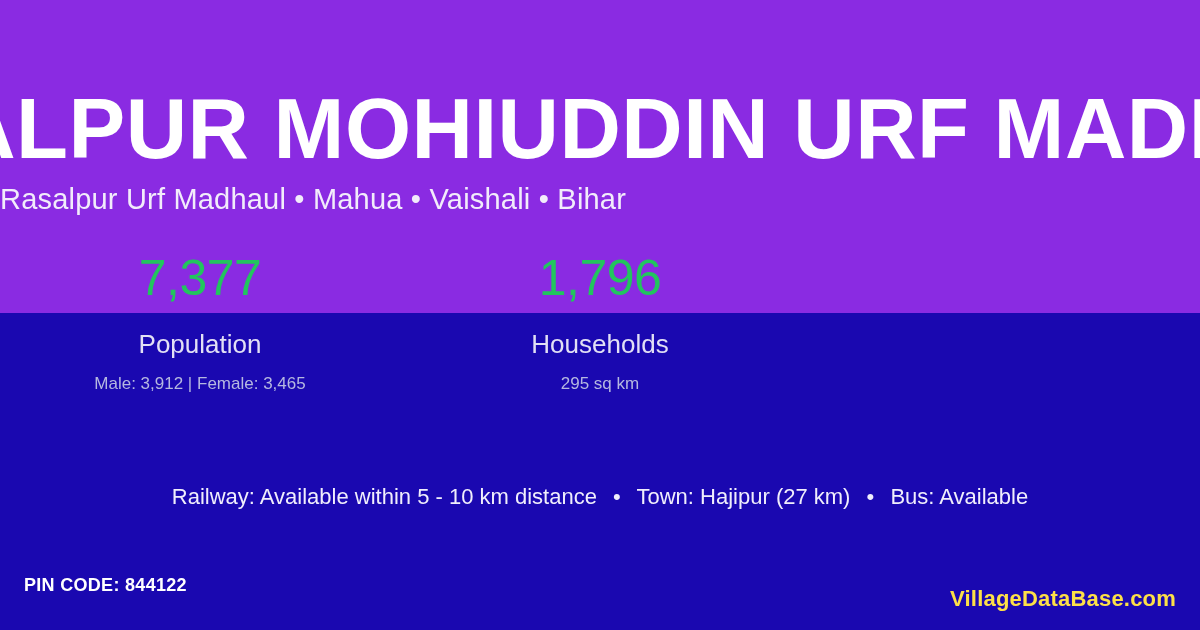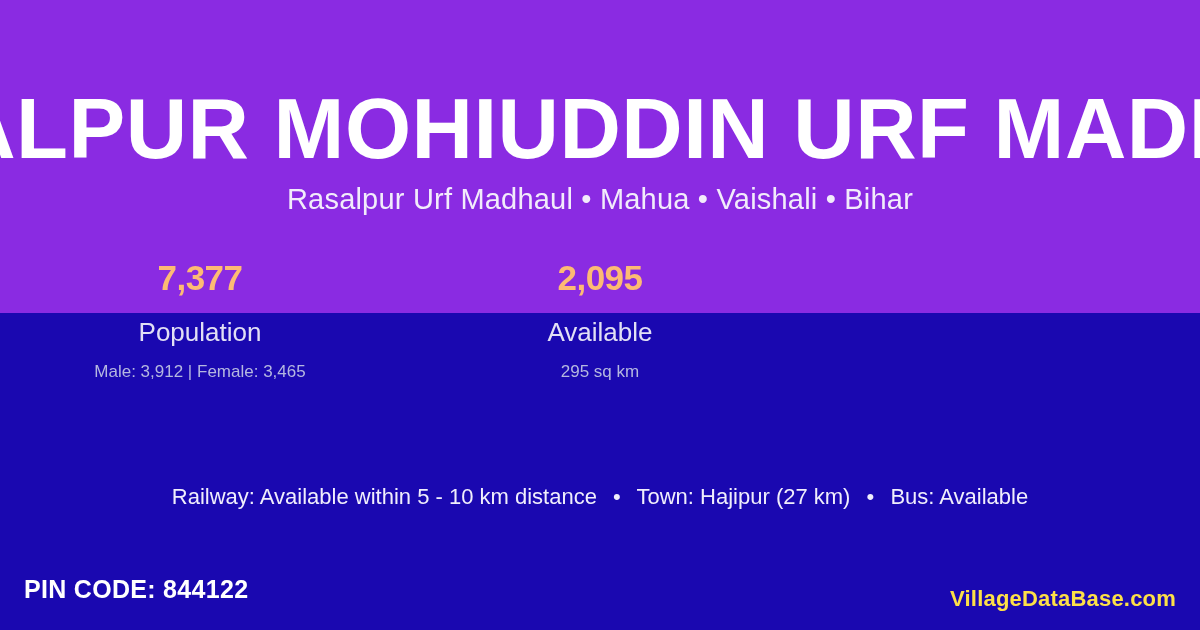--- a/index.html
+++ b/index.html
@@ -52,50 +52,50 @@
     line-height: 1;
     white-space: nowrap;
     flex: 0 0 auto;
   }
 
   
   .subtitle {
     position: absolute;
     left: 0; top: 183px;
     width: 1200px;
-    text-align: center;
+    text-align: left;
     font-size: 29px;
     color: #f2ecfb;
     letter-spacing: 0.2px;
     white-space: nowrap;
   }
 
   
   .stats {
     position: absolute;
     left: 0; top: 247px;
     width: 1200px;
     display: flex;
   }
   .stat {
     width: 400px;
     text-align: center;
   }
   .stat-value {
-    font-size: 35px;
-    font-weight: bold;
-    color: #fdba74;
+    font-size: 50px;
+    font-weight: normal;
+    color: #22c55e;
     line-height: 62px;
     letter-spacing: -0.5px;
   }
   .stat-label {
     font-size: 26px;
     color: #e2e0f5;
     line-height: 34px;
-    margin-top: 6px;
+    margin-top: 18px;
   }
   .stat-sub {
     font-size: 17px;
     color: #b5b8e0;
     line-height: 24px;
     margin-top: 11px;
   }
 
   
   .info-line {
@@ -109,21 +109,21 @@
   }
   .info-sep {
     padding: 0 10px;
     color: #f0eefc;
   }
 
   
   .pin-code {
     position: absolute;
     left: 24px; top: 575px;
-    font-size: 25px;
+    font-size: 18px;
     font-weight: bold;
     color: #ffffff;
     letter-spacing: 0.3px;
   }
   .brand {
     position: absolute;
     right: 24px; top: 586px;
     font-size: 22px;
     font-weight: bold;
     color: #fde047;
@@ -146,22 +146,22 @@
 
   <div class="stats">
 
     <div class="stat">
       <div class="stat-value">7,377</div>
       <div class="stat-label">Population</div>
       <div class="stat-sub">Male: 3,912 | Female: 3,465</div>
     </div>
 
     <div class="stat">
-      <div class="stat-value">2,095</div>
-      <div class="stat-label">Available</div>
+      <div class="stat-value">1,796</div>
+      <div class="stat-label">Households</div>
       <div class="stat-sub">295 sq km</div>
     </div>
 
 
   </div>
 
   <div class="info-line">
     <span>Railway: Available within 5 - 10 km distance</span>
     <span class="info-sep">•</span>
     <span>Town: Hajipur (27 km)</span>

